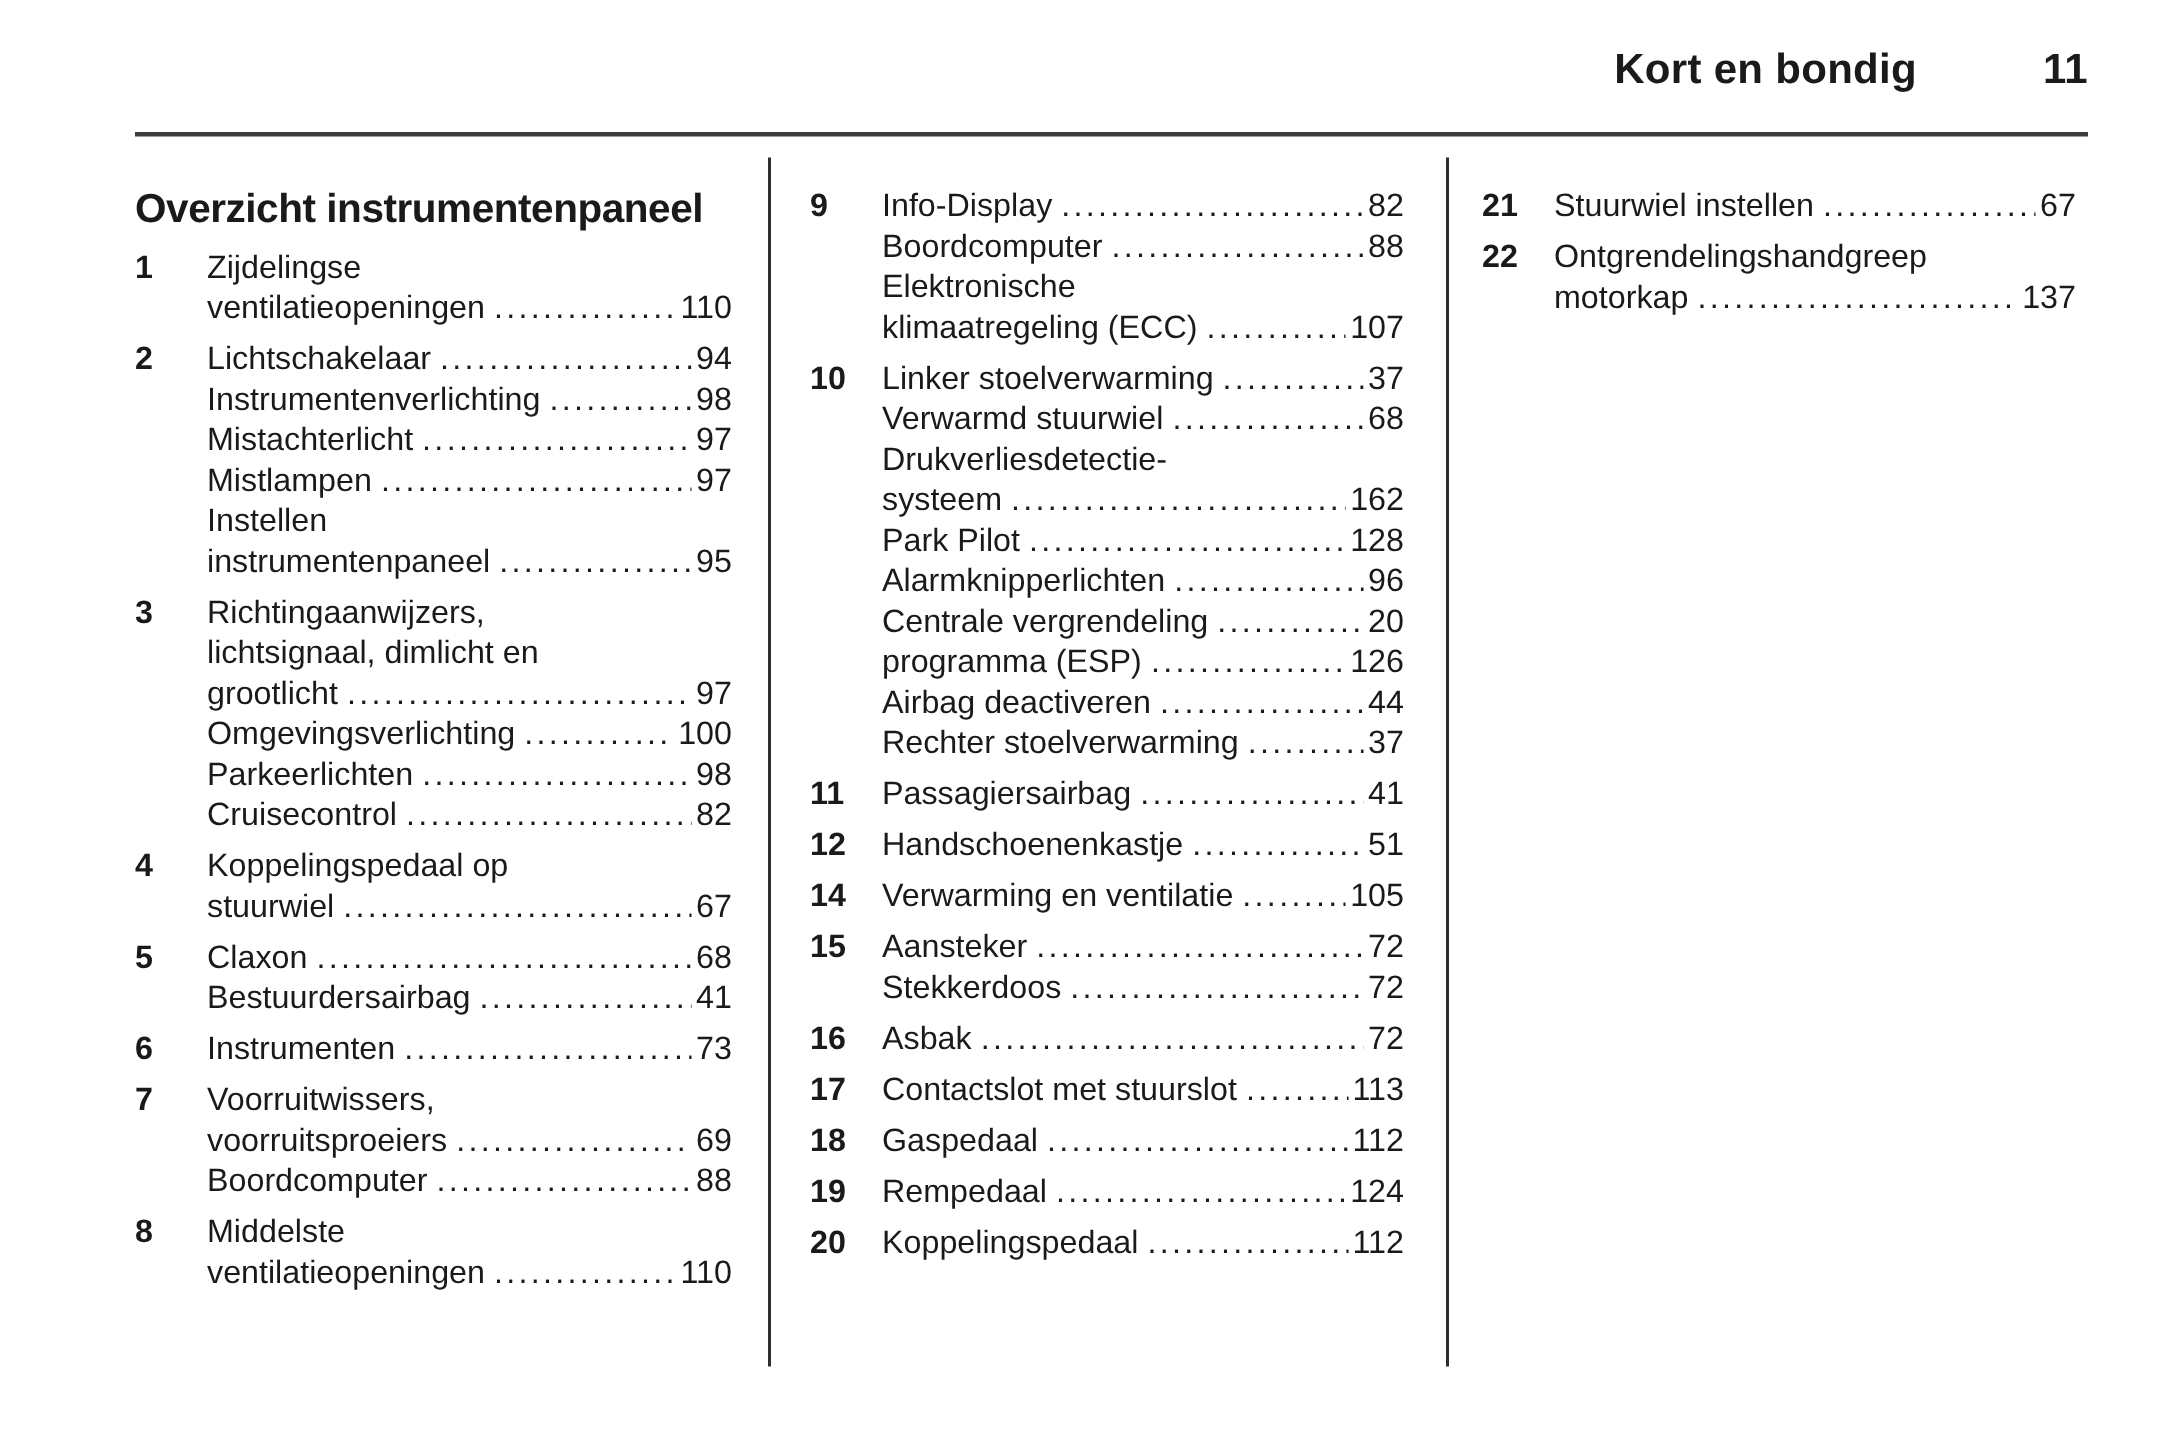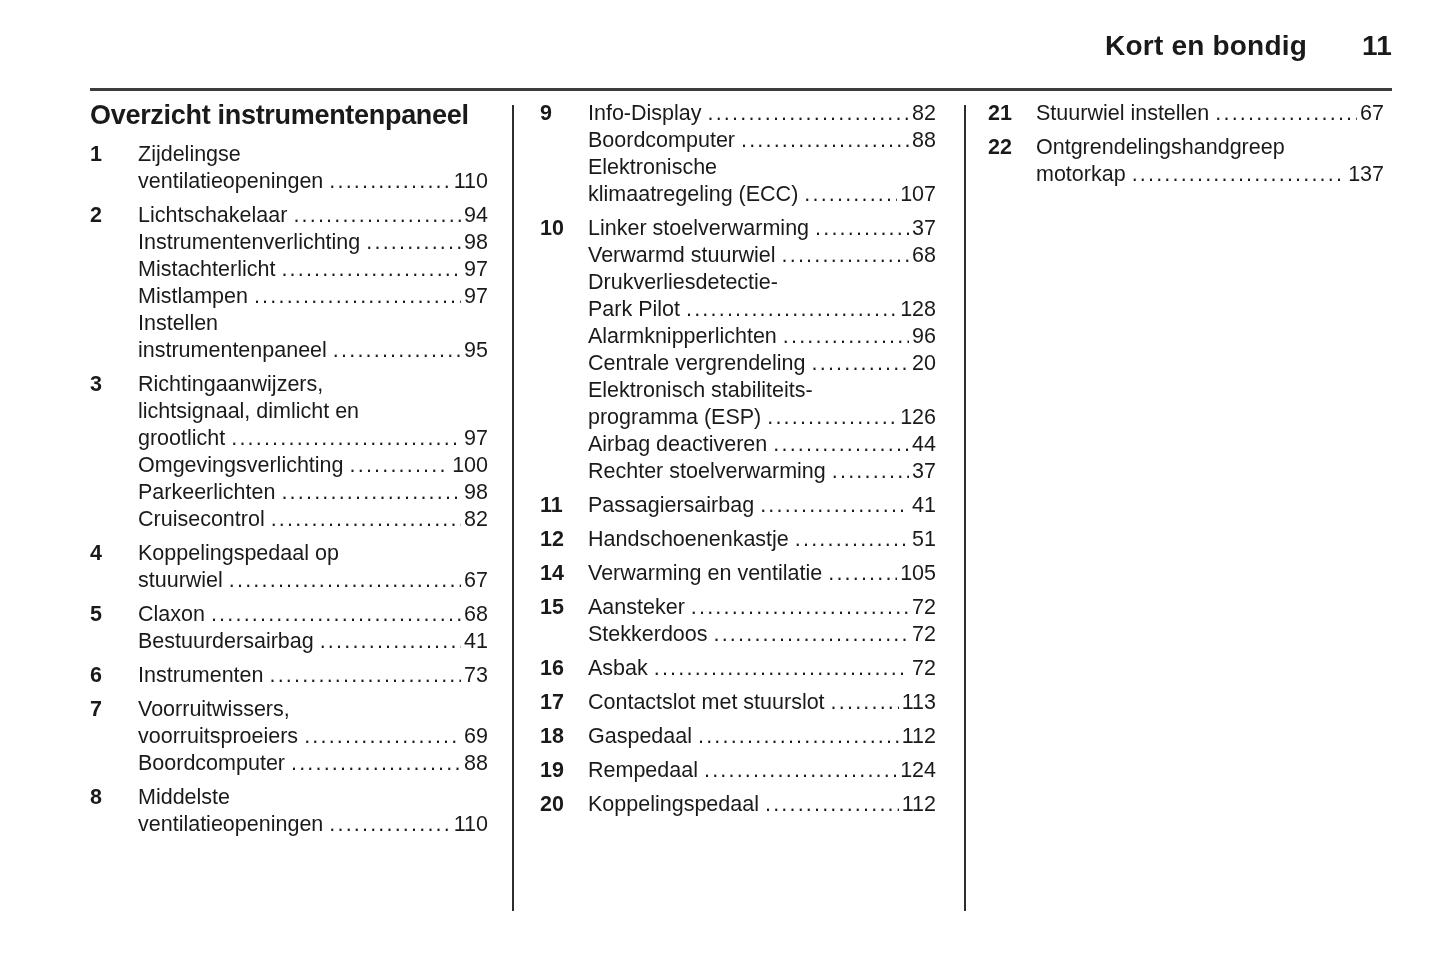--- a/index.html
+++ b/index.html
@@ -11,41 +11,41 @@
     overflow: hidden;
     position: relative;
   }
   .page { position: absolute; inset: 0; }
 
   
   .header {
     position: absolute;
     top: 30px; left: 90px; width: 1302px;
     display: flex; justify-content: flex-end; align-items: baseline;
-    gap: 55px;
+    gap: 84px;
     font-weight: bold; font-size: 28px;
     letter-spacing: 0.2px;
   }
   .rule {
     position: absolute;
     top: 88px; left: 90px; width: 1302px; height: 3px;
     background: #3d3d3d;
   }
 
   
   .vdiv {
     position: absolute;
     top: 105px; height: 806px; width: 2px;
     background: #2e2e2e;
   }
   .vdiv-1 { left: 512px; }
   .vdiv-2 { left: 964px; }
 
   
-  .col { position: absolute; top: 100px; }
+  .col { position: absolute; top: 124px; }
   .col-1 { left: 90px;  width: 398px; }
   .col-2 { left: 540px; width: 396px; }
   .col-3 { left: 988px; width: 396px; }
 
   .section-title {
     font-size: 27px; font-weight: bold;
     letter-spacing: -0.3px;
     margin-bottom: 10px;
     white-space: nowrap;
   }
@@ -275,38 +275,40 @@
           </div>
           <div class="toc-line">
             <span class="toc-text">Verwarmd stuurwiel</span>
             <span class="toc-leader"></span>
             <span class="toc-page">68</span>
           </div>
           <div class="toc-line">
             <span class="toc-text">Drukverliesdetectie-</span>
           </div>
           <div class="toc-line">
+            <span class="toc-text">systeem</span>
+            <span class="toc-leader"></span>
+            <span class="toc-page">162</span>
+          </div>
+          <div class="toc-line">
             <span class="toc-text">Park Pilot</span>
             <span class="toc-leader"></span>
             <span class="toc-page">128</span>
           </div>
           <div class="toc-line">
             <span class="toc-text">Alarmknipperlichten</span>
             <span class="toc-leader"></span>
             <span class="toc-page">96</span>
           </div>
           <div class="toc-line">
             <span class="toc-text">Centrale vergrendeling</span>
             <span class="toc-leader"></span>
             <span class="toc-page">20</span>
           </div>
           <div class="toc-line">
-            <span class="toc-text">Elektronisch stabiliteits-</span>
-          </div>
-          <div class="toc-line">
             <span class="toc-text">programma (ESP)</span>
             <span class="toc-leader"></span>
             <span class="toc-page">126</span>
           </div>
           <div class="toc-line">
             <span class="toc-text">Airbag deactiveren</span>
             <span class="toc-leader"></span>
             <span class="toc-page">44</span>
           </div>
           <div class="toc-line">

